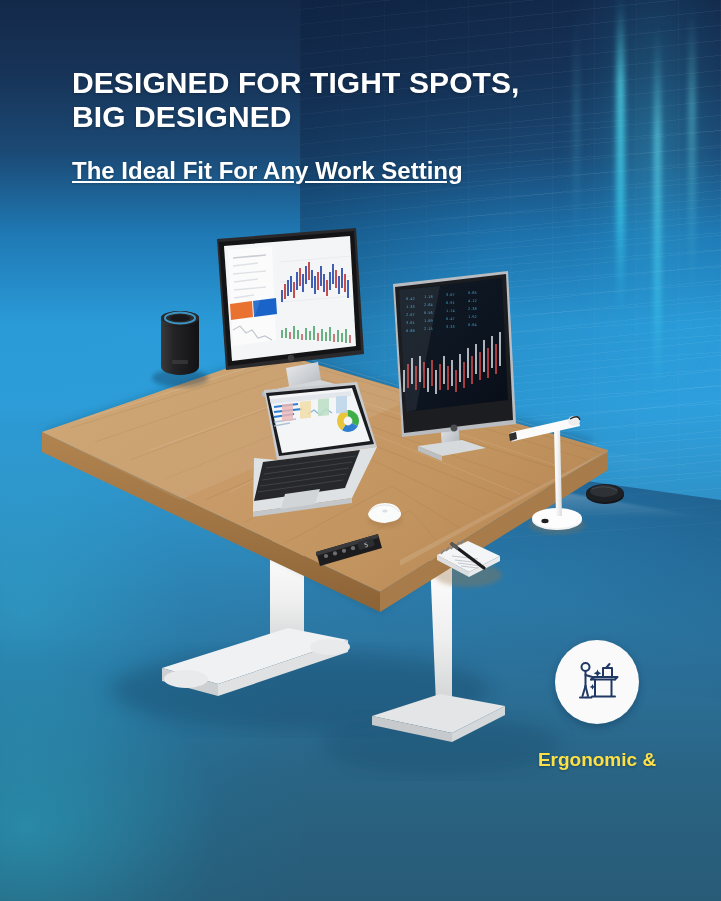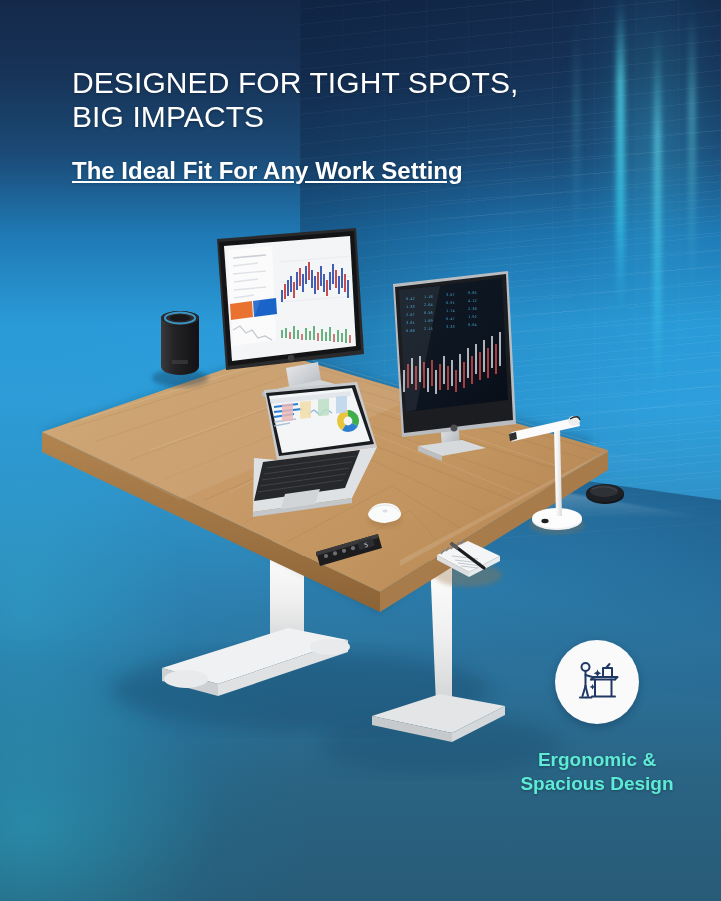--- a/index.html
+++ b/index.html
@@ -84,21 +84,21 @@
   }
   .floordark{
     position:absolute;left:300px;top:500px;width:421px;height:200px;
     background:linear-gradient(185deg, rgba(20,60,100,.55) 0%, rgba(20,60,100,.10) 60%, rgba(0,0,0,0) 100%);
     transform:skewY(8deg);transform-origin:right top;
   }
 
   
   .headline{
     position:absolute;left:72px;top:66px;width:600px;
-    color:#ffffff;font-weight:normal;font-size:30px;line-height:1.13;
+    color:#ffffff;font-weight:bold;font-size:30px;line-height:1.13;
     letter-spacing:.1px;
     text-shadow:0 1px 3px rgba(0,0,0,.28);
   }
   .subhead{
     position:absolute;left:72px;top:157px;width:600px;
     color:#ffffff;font-weight:bold;font-size:24px;line-height:1.2;
     text-shadow:0 1px 3px rgba(0,0,0,.25);
     text-decoration:underline;
   }
 
@@ -107,21 +107,21 @@
 
   
   .badge{position:absolute;left:497px;top:640px;width:200px;text-align:center;}
   .badge-circle{
     width:84px;height:84px;border-radius:50%;
     background:#fafafa;margin:0 auto 14px auto;
     display:flex;align-items:center;justify-content:center;
     box-shadow:0 3px 9px rgba(0,30,60,.30);
   }
   .badge-label{
-    color:#5eead4;font-weight:bold;font-size:19px;line-height:1.25;
+    color:#fde047;font-weight:bold;font-size:19px;line-height:1.25;
     text-shadow:0 1px 3px rgba(0,0,0,.30);
     margin-top:24px;
   }
 </style>
 </head>
 <body>
 
 <div id="scene">
 
   <div class="bg-base"></div>
@@ -134,21 +134,21 @@
   <div class="streak s2"></div>
   <div class="streak s3"></div>
   <div class="floordark"></div>
   <div class="floorline"></div>
   <div class="floorline2"></div>
   <div class="bg-glow-left"></div>
   <div class="bg-glow-bottomleft"></div>
 
   <div class="headline">
     <div>DESIGNED FOR TIGHT SPOTS,</div>
-    <div>BIG IMPACTS</div>
+    <div>BIG DESIGNED</div>
   </div>
   <div class="subhead">The Ideal Fit For Any Work Setting</div>
 
   <svg id="desk" viewBox="0 0 721 901">
     <defs>
       <linearGradient id="woodTop" x1="0" y1="0" x2="1" y2="0.5">
         <stop offset="0%" stop-color="#cfa775"></stop>
         <stop offset="22%" stop-color="#c89c67"></stop>
         <stop offset="50%" stop-color="#c79a68"></stop>
         <stop offset="78%" stop-color="#c2945f"></stop>
@@ -575,17 +575,16 @@
         </g>
         <g fill="#1f3864">
 
           <path d="M27.5 14.5 l1.2 2.6 l2.6 1.2 l-2.6 1.2 l-1.2 2.6 l-1.2 -2.6 l-2.6 -1.2 l2.6 -1.2 z"></path>
           <path d="M22.5 29 l.9 2 l2 .9 l-2 .9 l-.9 2 l-.9 -2 l-2 -.9 l2 -.9 z"></path>
         </g>
       </svg>
     </div>
     <div class="badge-label">
       <div>Ergonomic &amp;</div>
-      <div>Spacious Design</div>
     </div>
   </div>
 
 </div>
 
 </body></html>

